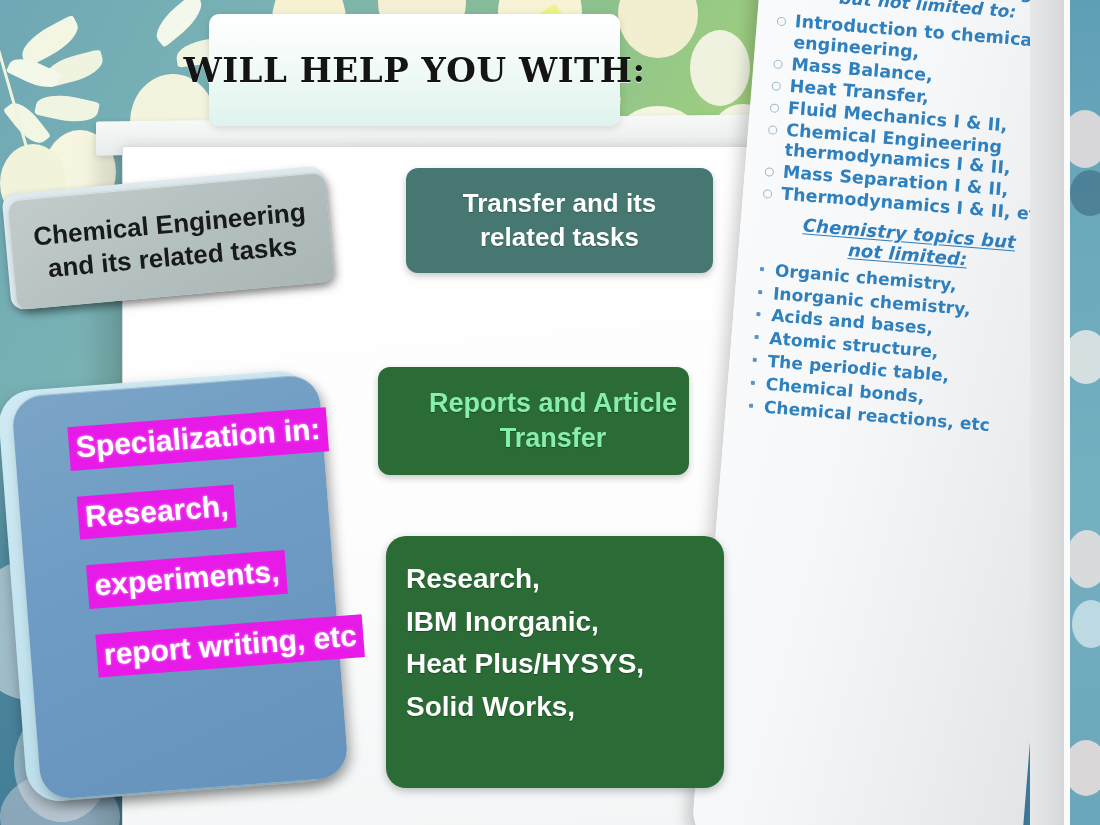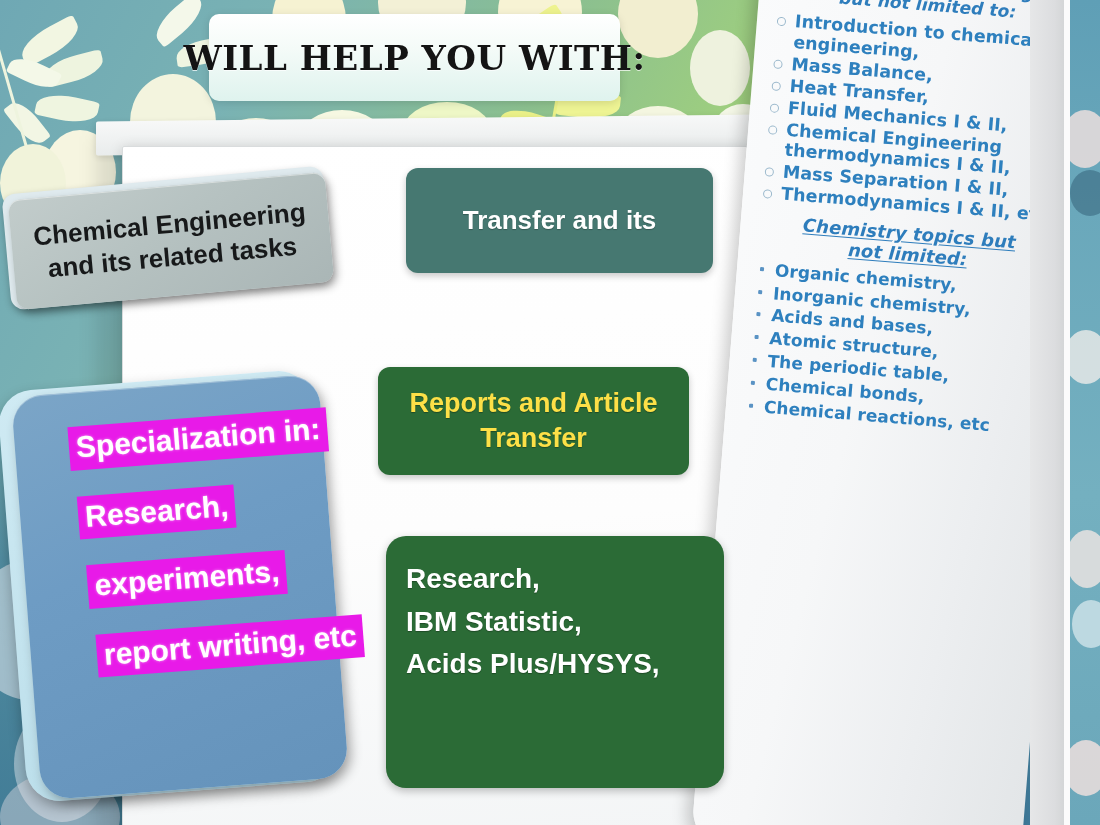--- a/index.html
+++ b/index.html
@@ -135,22 +135,22 @@
     color:#ffffff;font-size:26px;font-weight:700;line-height:1.3;
     text-align:center;padding:4px 12px;
     text-shadow:0 1px 1px rgba(0,0,0,.25);
   }
 
   
   .card-reports{
     left:378px;top:367px;width:311px;height:108px;
     background:#2b6b36;border-radius:12px;
     box-shadow:0 3px 7px rgba(0,0,0,.22);
-    display:flex;align-items:center;justify-content:center;
-    color:#fde047;font-size:27px;font-weight:700;line-height:1.3;
+    display:flex;align-items:center;justify-content:flex-end;
+    color:#86efac;font-size:27px;font-weight:700;line-height:1.3;
     text-align:center;padding:4px 12px;
     text-shadow:0 1px 1px rgba(0,0,0,.3);
   }
 
   
   .card-soft{
     left:386px;top:536px;width:338px;height:252px;
     background:#2b6b36;border-radius:20px;
     box-shadow:0 3px 9px rgba(0,0,0,.25);
     color:#ffffff;font-size:28px;font-weight:700;line-height:1.52;
@@ -181,21 +181,21 @@
     padding:4px 7px 6px 7px;white-space:nowrap;
     text-shadow:0 0 3px rgba(255,255,255,.55);
   }
   .hl-line.i0{margin-left:54px;}
   .hl-line.i1{margin-left:58px;}
   .hl-line.i2{margin-left:62px;}
   .hl-line.i3{margin-left:66px;margin-bottom:0;}
 
   
   .title-banner{
-    position:absolute;left:209px;top:14px;width:411px;height:87px;
+    position:absolute;left:209px;top:14px;width:411px;height:112px;
     background:linear-gradient(180deg,#ffffff 0%,#f4fbf8 40%,#dff3ee 100%);
     border-radius:10px;
     box-shadow:0 2px 8px rgba(0,0,0,.13);
     display:flex;align-items:center;justify-content:center;
   }
   .title-text{
     font-family:"DejaVu Serif", serif;
     font-weight:700;font-size:34px;color:#141414;
     letter-spacing:.5px;white-space:nowrap;
     text-shadow:0 1px 0 rgba(255,255,255,.7);
@@ -341,34 +341,36 @@
   <div class="card card-ce">
     <span>
       <span>Chemical Engineering</span><br>
       <span>and its related tasks</span>
     </span>
   </div>
 
   <div class="card card-chem">
     <span>
       <span>Transfer and its</span><br>
+      <span>related tasks</span>
     </span>
   </div>
 
   <div class="card card-reports">
     <span>
       <span>Reports and Article</span><br>
       <span>Transfer</span>
     </span>
   </div>
 
   <div class="card card-soft">
     <span class="ln">Research,</span>
-    <span class="ln">IBM Statistic,</span>
-    <span class="ln">Acids Plus/HYSYS,</span>
+    <span class="ln">IBM Inorganic,</span>
+    <span class="ln">Heat Plus/HYSYS,</span>
+    <span class="ln">Solid Works,</span>
   </div>
 
   <div class="card-spec-under"></div>
   <div class="card card-spec">
     <span class="hl-line i0"><span class="hl">Specialization in:</span></span>
     <span class="hl-line i1"><span class="hl">Research,</span></span>
     <span class="hl-line i2"><span class="hl">experiments,</span></span>
     <span class="hl-line i3"><span class="hl">report writing, etc</span></span>
   </div>
 

